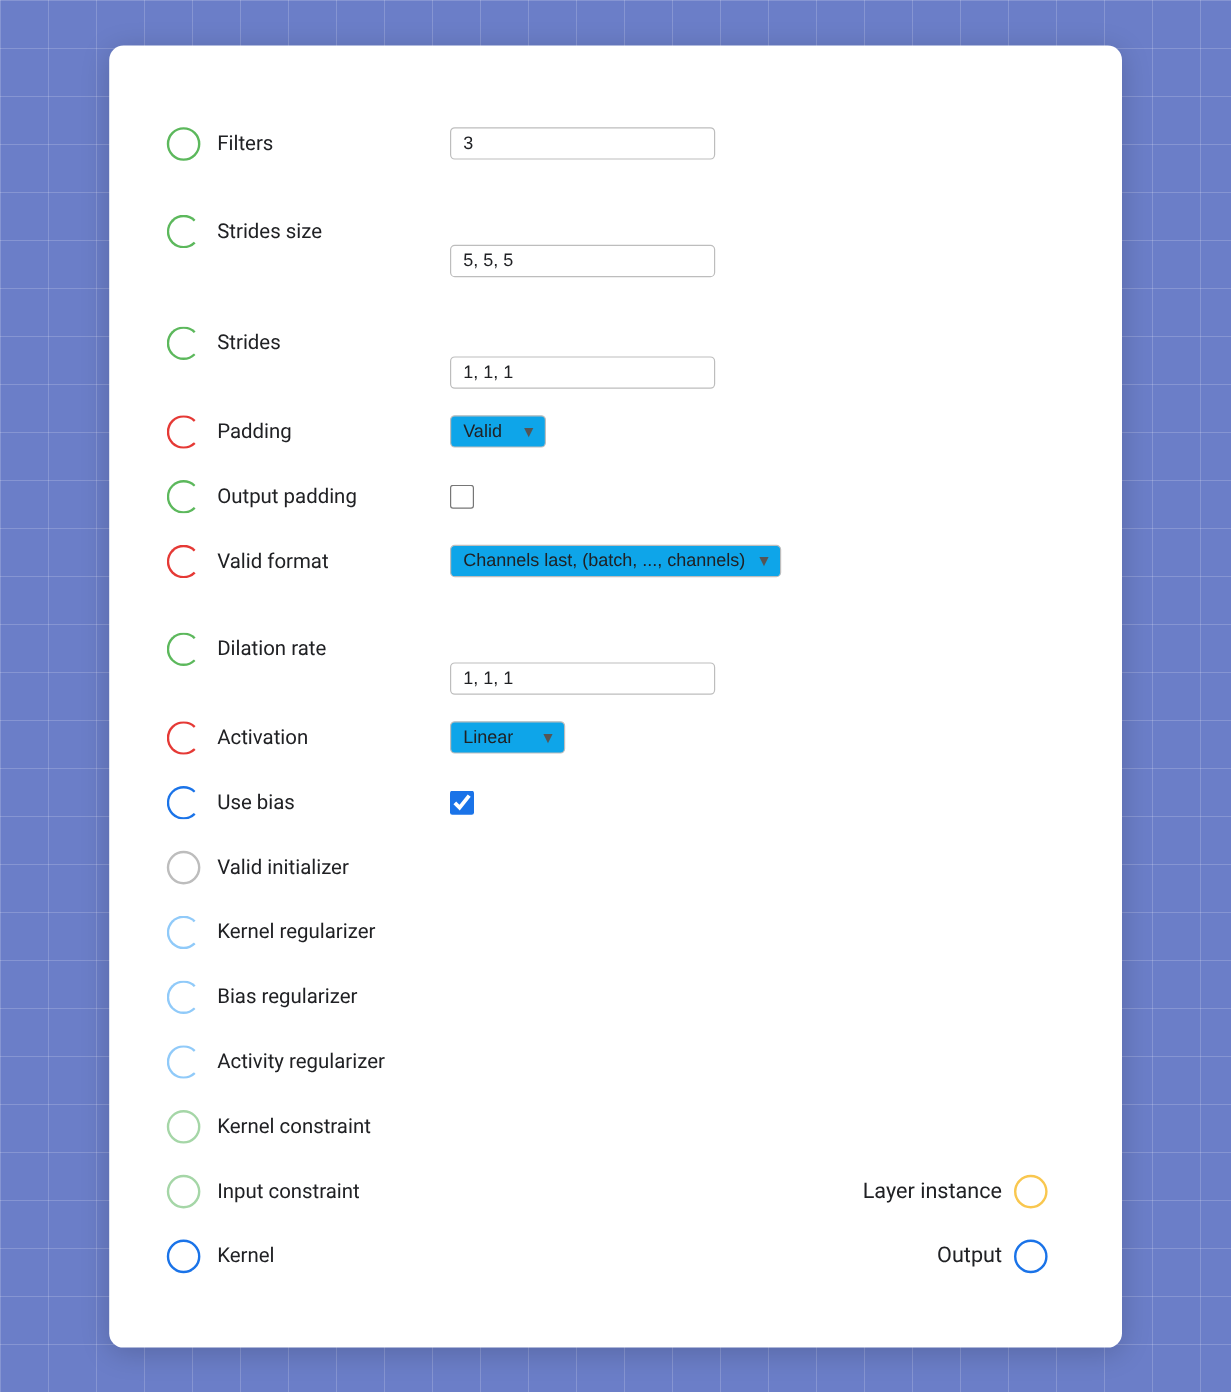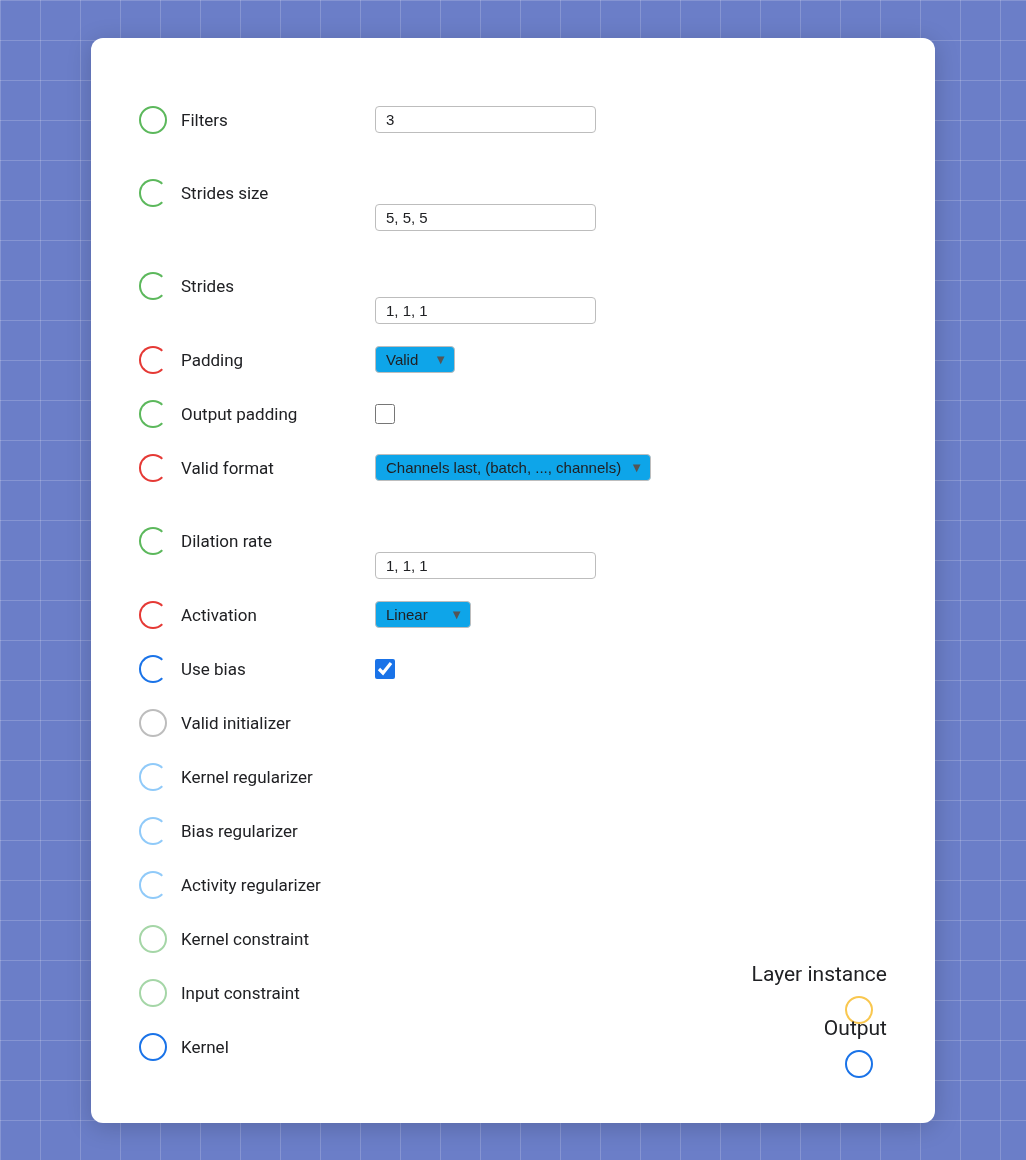--- a/index.html
+++ b/index.html
@@ -118,25 +118,24 @@
     .checkbox-wrapper {
       display: flex;
       align-items: center;
       gap: 10px;
     }
 
     .right-label {
       position: absolute;
       right: 0;
       display: flex;
-      align-items: flex-end;
+      align-items: center;
       gap: 10px;
-      font-size: 21px;
-      color: #202124;
-      flex-direction: column;
+      font-size: 18px;
+      color: #202124;
     }
   </style>
 </head>
 <body>
 
 <div class="card">
   <div class="card-title"></div>
 
   <div id="params-container">
       <div class="param-row">

